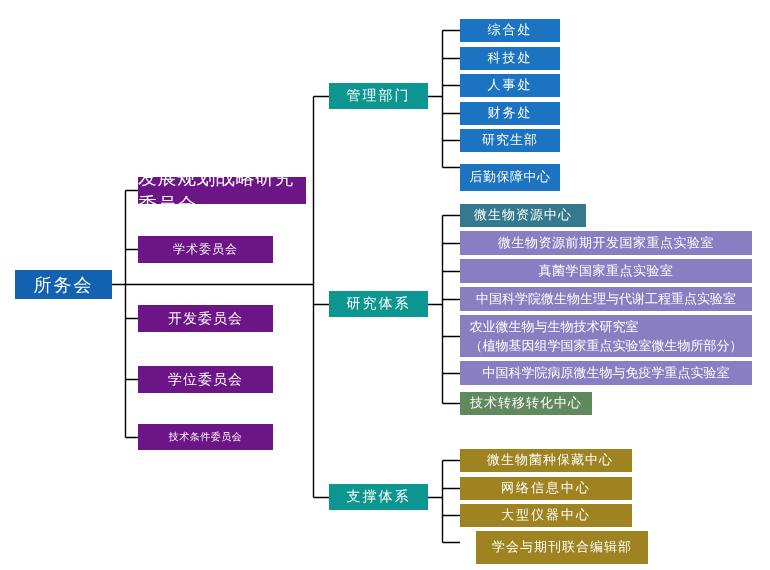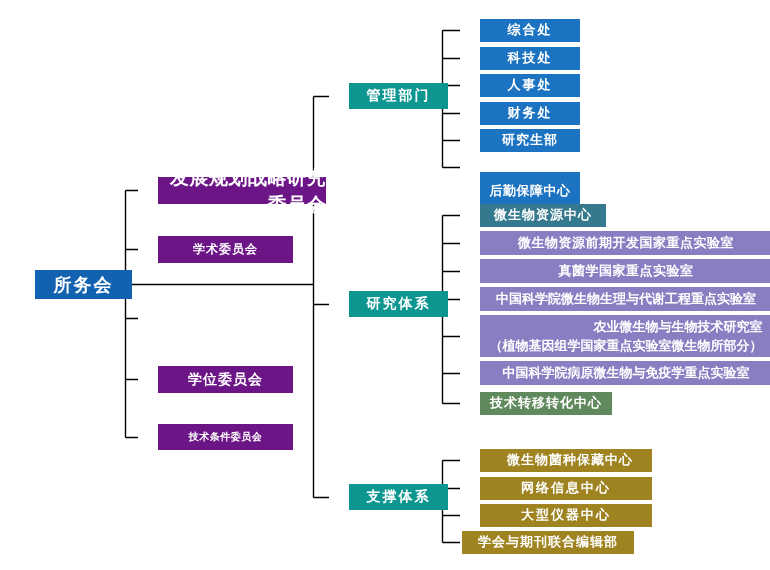--- a/index.html
+++ b/index.html
@@ -8,27 +8,26 @@
     width:770px;height:570px;
     background:var(--color-background,#fff);
     font-family:"DejaVu Sans",sans-serif;
     overflow:hidden;
   }
   svg.lines{position:absolute;left:0;top:0;pointer-events:none;}
   .n{
     position:absolute;
     display:flex;align-items:center;justify-content:center;
     color:var(--color-text,#fff);
-    font-weight:bold;
-    text-align:right;
+    font-weight:normal;
+    text-align:left;
     font-size:13px;
     letter-spacing:1px;
     line-height:1.4;
     box-sizing:border-box;
-    margin-left:20px;
   }
   .c-rootblue{background:var(--color-root_blue,#1362B2);}
   .c-blue{background:var(--color-child_blue,#1B73C1);}
   .c-purple{background:var(--color-committee_purple,#6C1586);}
   .c-teal{background:var(--color-branch_teal,#0D9690);}
   .c-steel{background:var(--color-steel_blue,#35798F);}
   .c-lav{background:var(--color-light_purple,#8A7EC2);}
   .c-green{background:var(--color-green,#60895D);}
   .c-gold{background:var(--color-gold,#9E8320);}
 
@@ -43,34 +42,34 @@
   
   .p-br0{left:329px;top:83px;width:99px;height:26px;font-size:14px;letter-spacing:2px;}
   .p-br1{left:329px;top:291px;width:99px;height:26px;font-size:14px;letter-spacing:2px;}
   .p-br2{left:329px;top:484px;width:99px;height:26px;font-size:14px;letter-spacing:2px;}
   
   .p-a0{left:460px;top:19px;width:100px;height:23px;letter-spacing:2px;}
   .p-a1{left:460px;top:47px;width:100px;height:23px;letter-spacing:2px;}
   .p-a2{left:460px;top:74px;width:100px;height:23px;letter-spacing:2px;}
   .p-a3{left:460px;top:102px;width:100px;height:23px;letter-spacing:2px;}
   .p-a4{left:460px;top:129px;width:100px;height:23px;letter-spacing:1px;}
-  .p-a5{left:460px;top:172px;width:100px;height:39px;letter-spacing:.5px;}
+  .p-a5{left:460px;top:164px;width:100px;height:27px;letter-spacing:.5px;}
   
   .p-r0{left:460px;top:204px;width:126px;height:23px;}
   .p-r1{left:460px;top:231px;width:292px;height:24px;letter-spacing:.5px;}
   .p-r2{left:460px;top:259px;width:292px;height:24px;letter-spacing:.5px;}
   .p-r3{left:460px;top:287px;width:292px;height:24px;letter-spacing:0;}
   .p-r4{left:460px;top:315px;width:292px;height:42px;letter-spacing:0;white-space:pre-line;line-height:1.5;}
   .p-r5{left:460px;top:361px;width:292px;height:24px;letter-spacing:0;}
   .p-r6{left:460px;top:392px;width:132px;height:23px;}
   
   .p-s0{left:460px;top:449px;width:172px;height:23px;padding-left:8px;}
   .p-s1{left:460px;top:477px;width:172px;height:23px;letter-spacing:2px;}
   .p-s2{left:460px;top:504px;width:172px;height:23px;letter-spacing:2px;}
-  .p-s3{left:442px;top:531px;width:172px;height:23px;}
+  .p-s3{left:476px;top:531px;width:172px;height:33px;}
 </style>
 </head>
 <body>
 
 <div class="canvas">
 
   <svg class="lines" width="770" height="570" viewBox="0 0 770 570">
     <path d="M112 284.5 H313.5
          M125.5 190.5 V437.5
          M125.5 190.5 H138 M125.5 249.5 H138 M125.5 318.5 H138 M125.5 379.5 H138 M125.5 437.5 H138
@@ -81,20 +80,21 @@
          M428 304.5 H442.5 M442.5 215.5 V403.5
          M442.5 215.5 H460 M442.5 243.5 H460 M442.5 271.5 H460 M442.5 299.5 H460 M442.5 336.5 H460 M442.5 373.5 H460 M442.5 403.5 H460
          M428 497.5 H442.5 M442.5 460.5 V542.5
          M442.5 460.5 H460 M442.5 488.5 H460 M442.5 515.5 H460 M442.5 542.5 H460" fill="none" stroke="#000000" stroke-width="1.4"></path>
   </svg>
 
   <div class="n c-rootblue p-root">所务会</div>
 
   <div class="n c-purple p-com0">发展规划战略研究委员会</div>
   <div class="n c-purple p-com1">学术委员会</div>
+  <div class="n c-purple p-com2">开发委员会</div>
   <div class="n c-purple p-com3">学位委员会</div>
   <div class="n c-purple p-com4">技术条件委员会</div>
 
   <div class="n c-teal p-br0">管理部门</div>
   <div class="n c-teal p-br1">研究体系</div>
   <div class="n c-teal p-br2">支撑体系</div>
 
   <div class="n c-blue p-a0">综合处</div>
   <div class="n c-blue p-a1">科技处</div>
   <div class="n c-blue p-a2">人事处</div>

